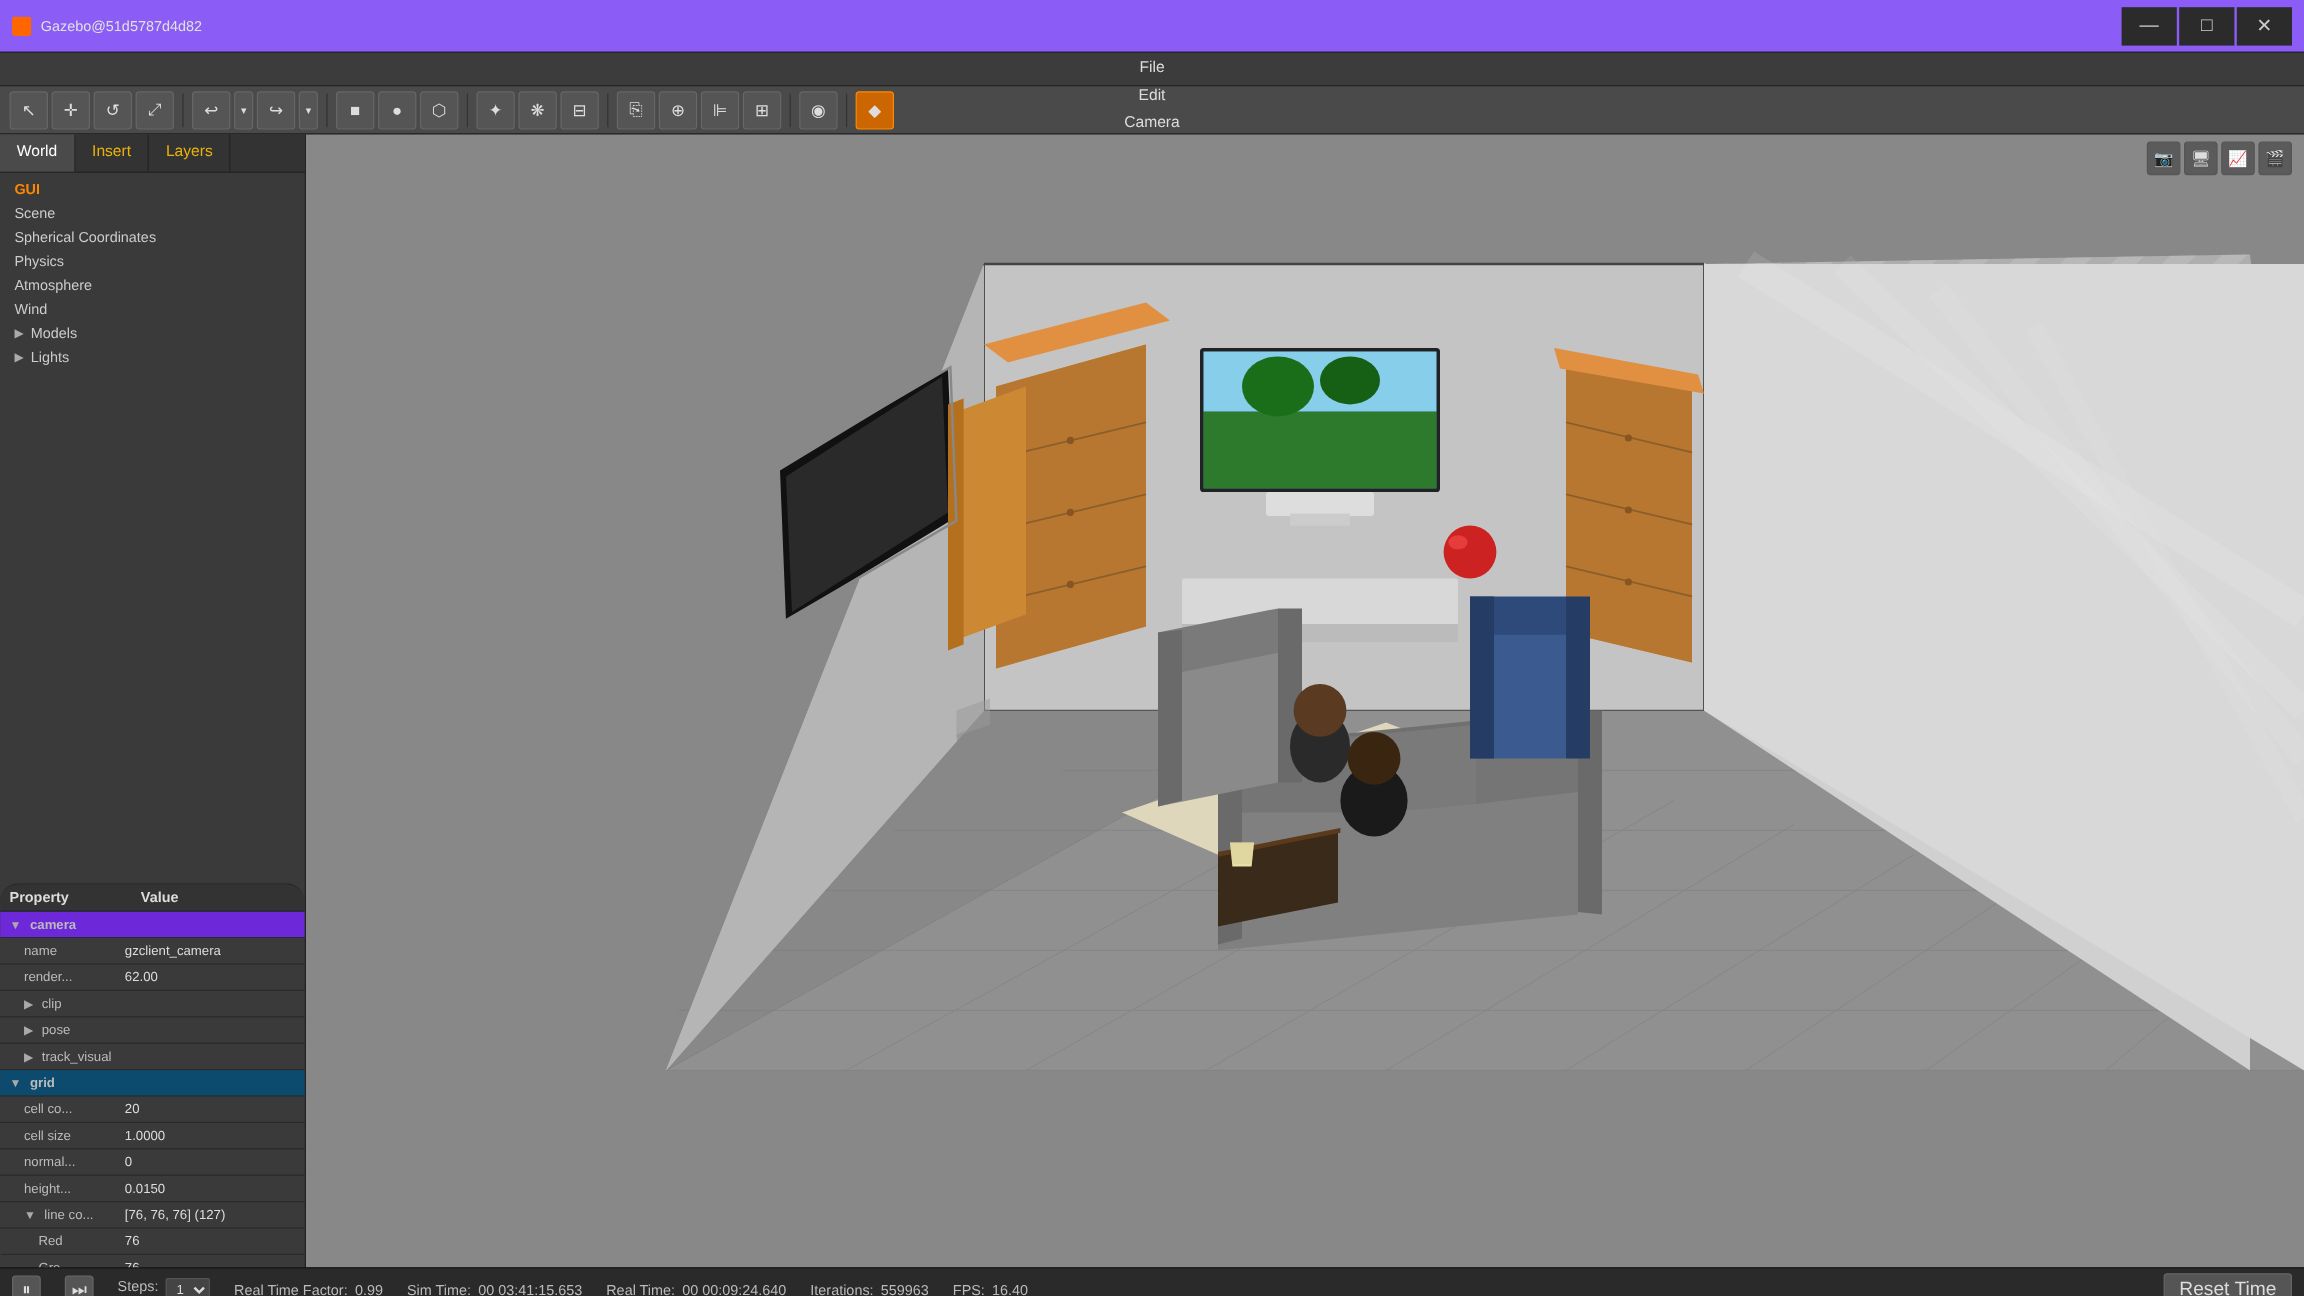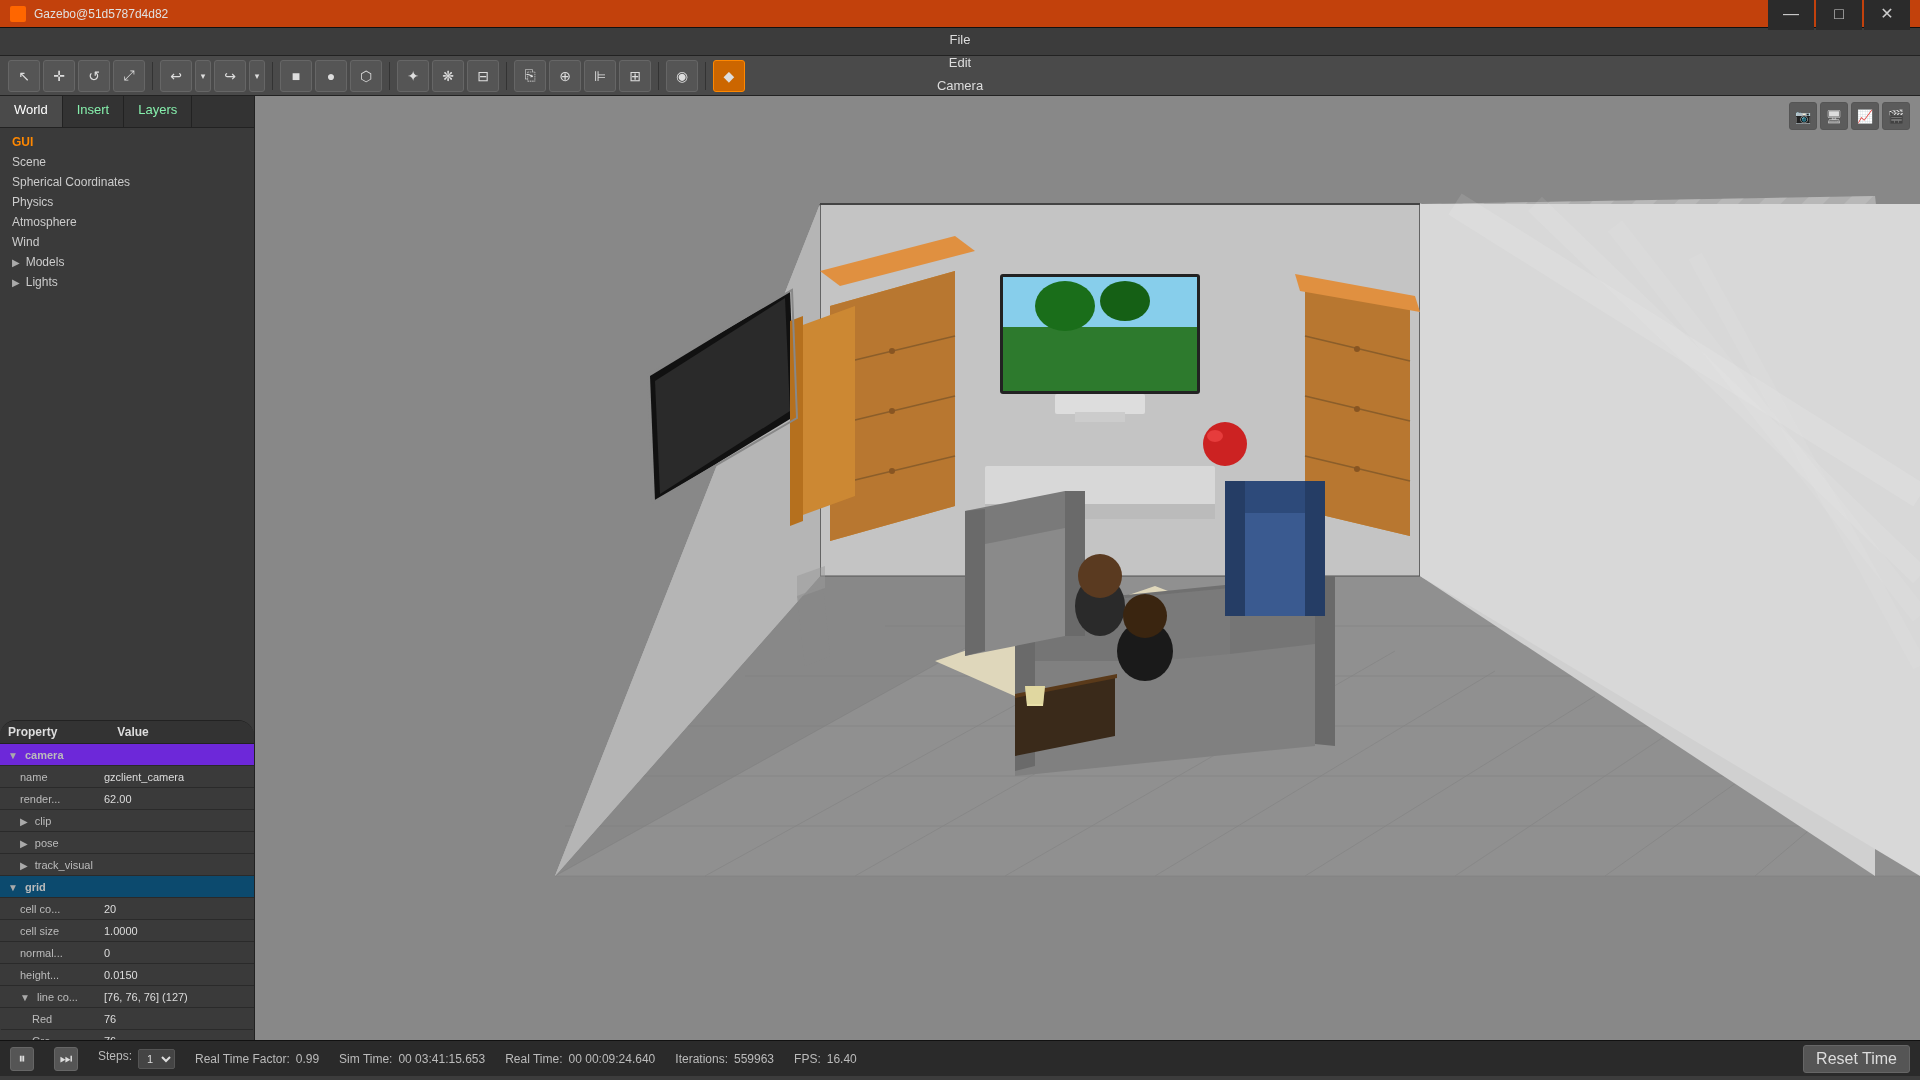--- a/index.html
+++ b/index.html
@@ -1,21 +1,21 @@
 <!DOCTYPE html>
 <html><head>
   <meta charset="utf-8">
   <style>
     * { margin: 0; padding: 0; box-sizing: border-box; }
     body { width: 1920px; height: 1080px; background: #3c3c3c; font-family: 'Arial', sans-serif; font-size: 12px; color: #e0e0e0; overflow: hidden; }
 
     
     #titlebar {
-      height: 28px;
-      background: #c2410c;
+      height: 44px;
+      background: #8b5cf6;
       display: flex;
       align-items: center;
       padding: 0 10px;
       border-bottom: 1px solid #111;
     }
     #titlebar-icon { width: 16px; height: 16px; background: #ff6600; border-radius: 2px; margin-right: 8px; }
     #titlebar-controls { margin-left: auto; display: flex; gap: 2px; }
     .titlebar-btn {
       width: 46px; height: 32px; background: #2b2b2b; border: none; color: #ccc;
       cursor: pointer; font-size: 16px; display: flex; align-items: center; justify-content: center;
@@ -76,21 +76,21 @@
     #tabs {
       display: flex;
       background: #333;
       border-bottom: 1px solid #222;
       height: 32px;
     }
     .tab {
       padding: 6px 14px;
       cursor: pointer;
       font-size: 13px;
-      color: #86efac;
+      color: #eab308;
       border-right: 1px solid #222;
     }
     .tab.active { background: #4a4a4a; color: #fff; }
 
     
     #tree-panel {
       flex: 1;
       overflow-y: auto;
       padding: 4px 0;
     }

